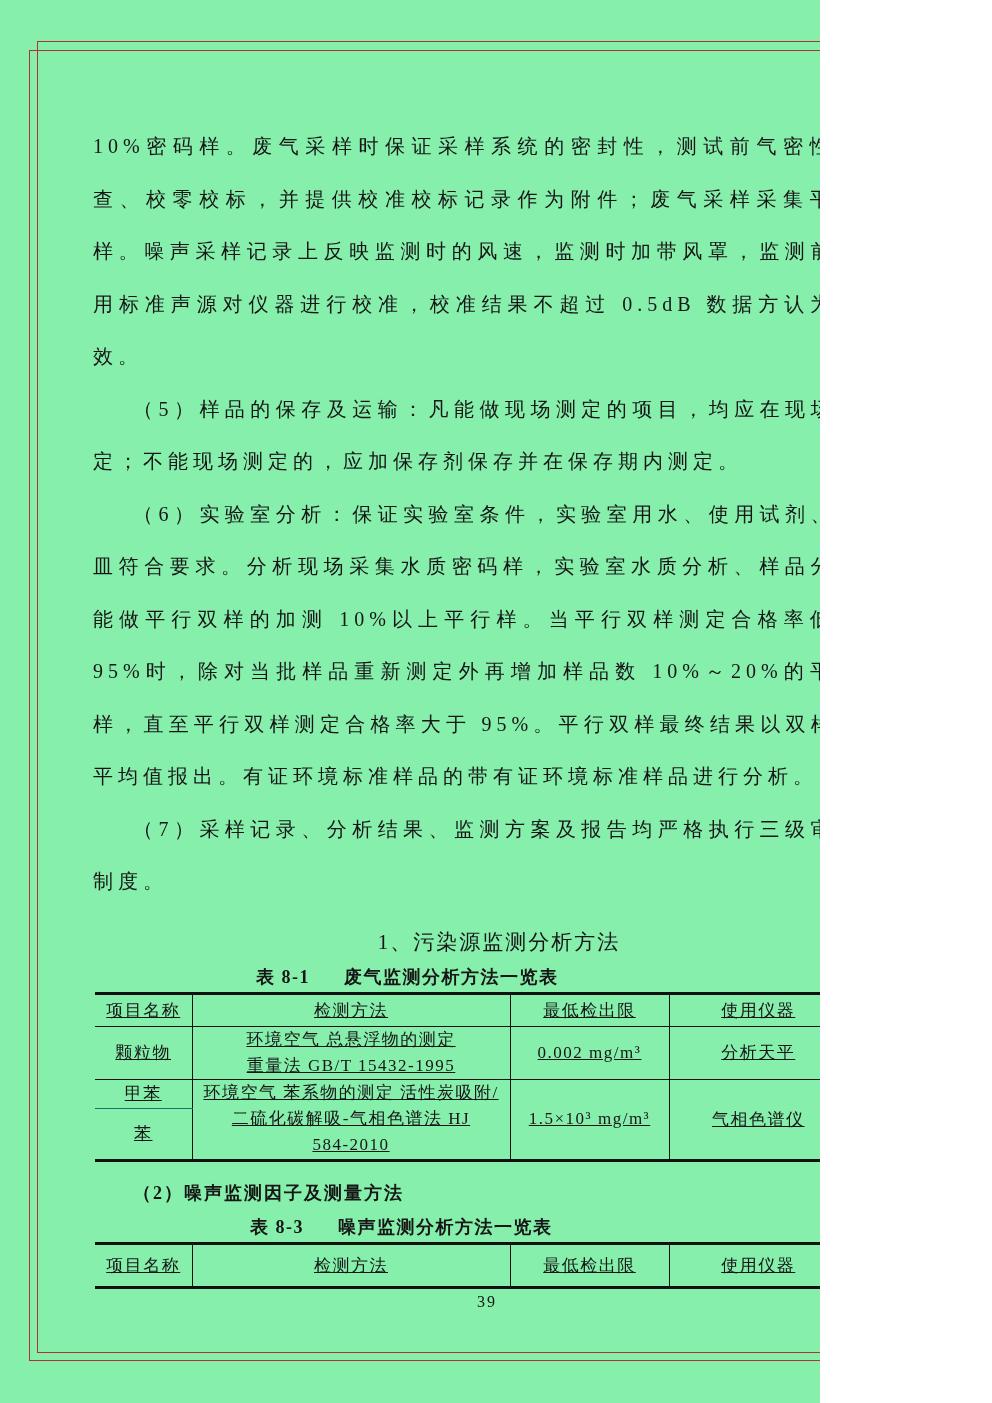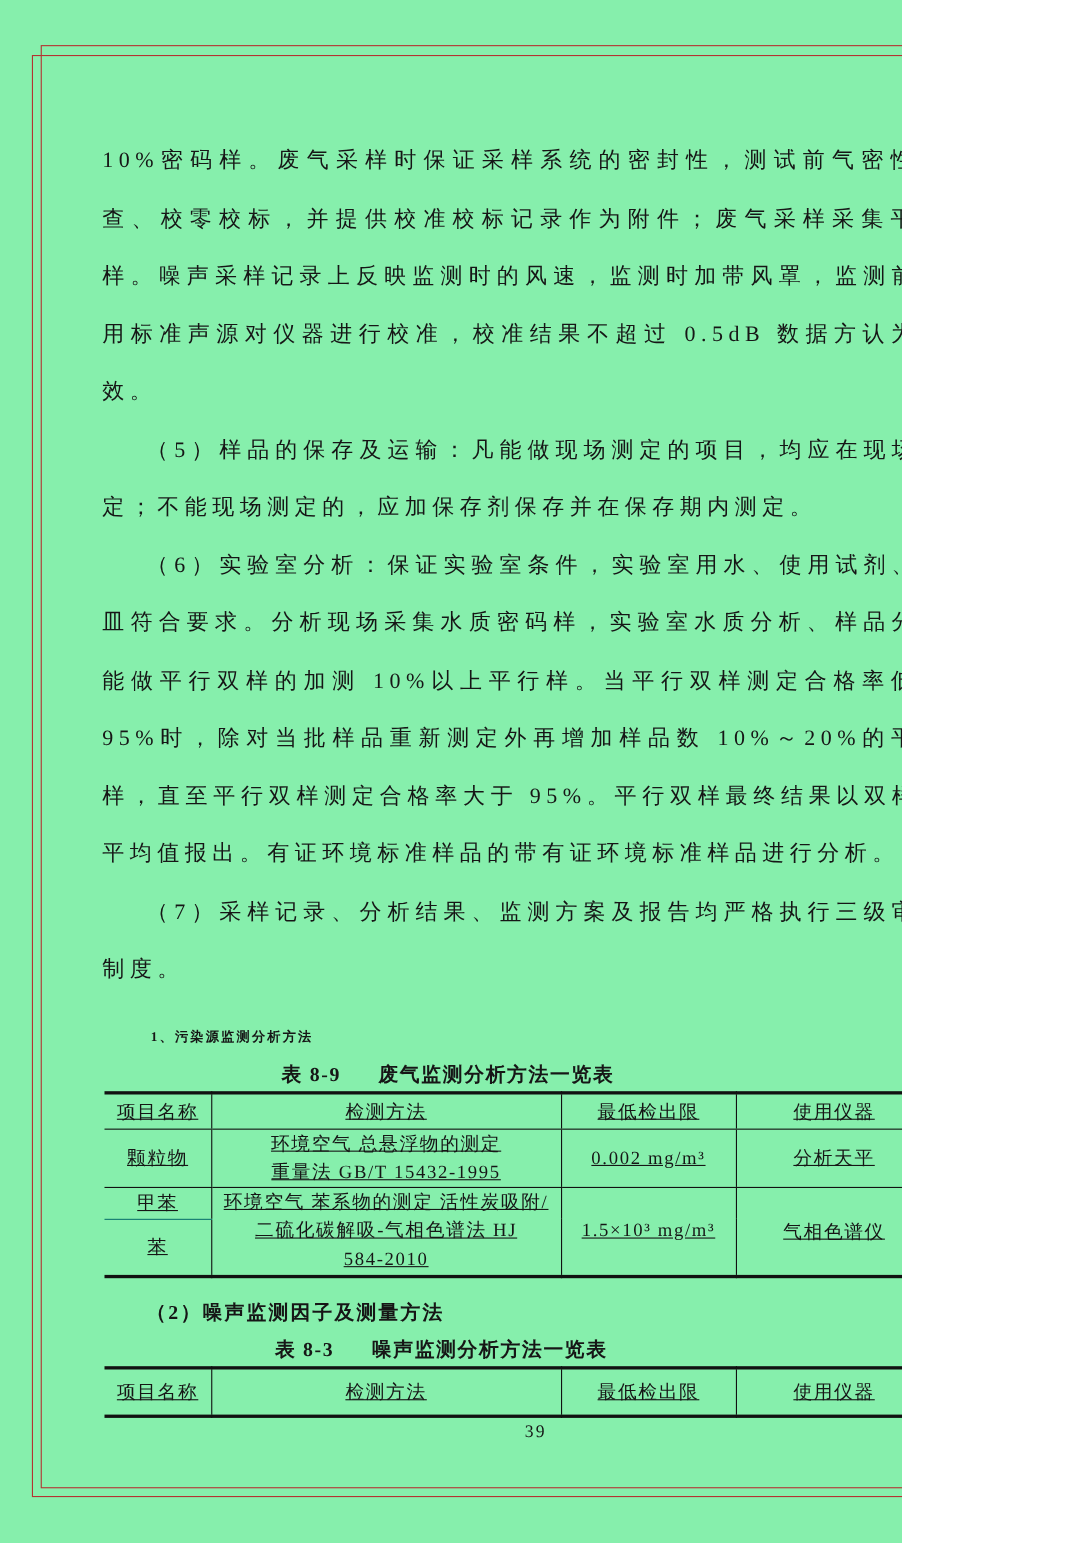--- a/index.html
+++ b/index.html
@@ -19,22 +19,22 @@
     margin:0; font-size:20px; line-height:52.5px; letter-spacing:5px;
     text-align:justify; text-justify:inter-character;
   }
   p.indent { text-indent:2em; }
 
   h1.section {
     margin:6px 0 0 0; font-size:25px; line-height:37px;
     letter-spacing:2px; font-weight:bold;
   }
   h2.sub1 {
-    margin:20px 0 0 44px; font-size:12px; line-height:28px;
-    letter-spacing:2px; font-weight:bold;
+    margin:20px 0 0 44px; font-size:21px; line-height:28px;
+    letter-spacing:2px; font-weight:normal;text-align:center;
   }
   h3.sub {
     margin:16px 0 0 40px; font-size:18px; line-height:30px;
     letter-spacing:2px; font-weight:bold;
   }
   .caption {
     margin:8px 0 2px 163px; font-size:18px; font-weight:bold;
     letter-spacing:1.5px; line-height:26px;
   }
   .caption .title { margin-left:34px; }
@@ -72,21 +72,21 @@
   <div class="content">
 
     <p class="body">10%密码样。废气采样时保证采样系统的密封性，测试前气密性检查、校零校标，并提供校准校标记录作为附件；废气采样采集平行样。噪声采样记录上反映监测时的风速，监测时加带风罩，监测前后用标准声源对仪器进行校准，校准结果不超过 0.5dB 数据方认为有效。</p>
     <p class="body indent">（5）样品的保存及运输：凡能做现场测定的项目，均应在现场测定；不能现场测定的，应加保存剂保存并在保存期内测定。</p>
     <p class="body indent">（6）实验室分析：保证实验室条件，实验室用水、使用试剂、器皿符合要求。分析现场采集水质密码样，实验室水质分析、样品分析能做平行双样的加测 10%以上平行样。当平行双样测定合格率低于 95%时，除对当批样品重新测定外再增加样品数 10%～20%的平行样，直至平行双样测定合格率大于 95%。平行双样最终结果以双样的平均值报出。有证环境标准样品的带有证环境标准样品进行分析。</p>
     <p class="body indent">（7）采样记录、分析结果、监测方案及报告均严格执行三级审核制度。</p>
 
     <h2 class="sub1">1、污染源监测分析方法</h2>
 
     <div class="caption">
-      <span>表 8-9</span><span class="title">废气监测分析方法一览表</span>
+      <span>表 8-1</span><span class="title">废气监测分析方法一览表</span>
     </div>
 
     <table class="mtable t82">
       <colgroup>
           <col style="width:97px">
           <col style="width:318px">
           <col style="width:159px">
           <col style="width:178px">
         </colgroup>
       <tbody>

